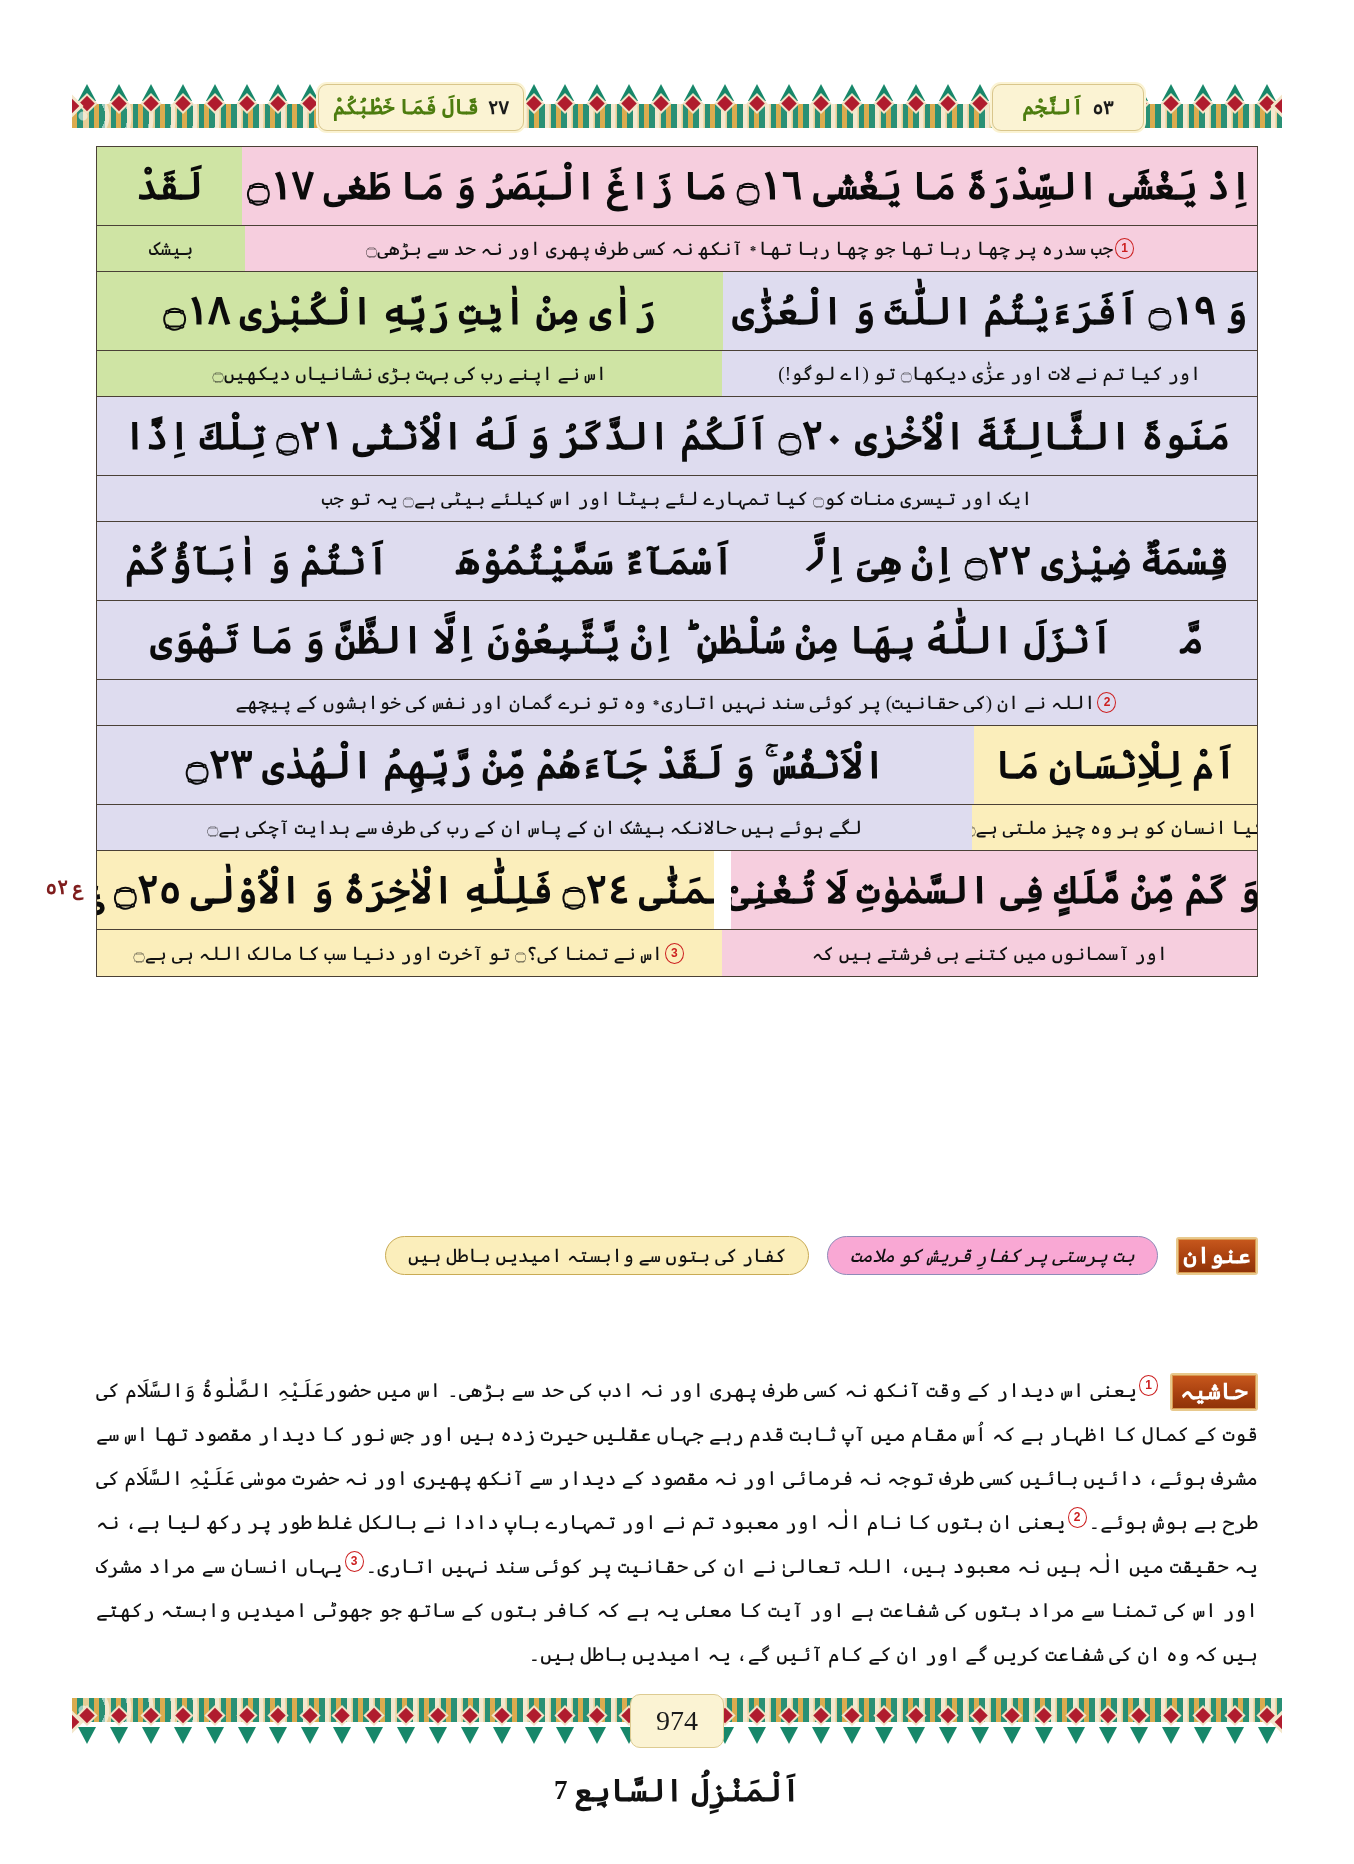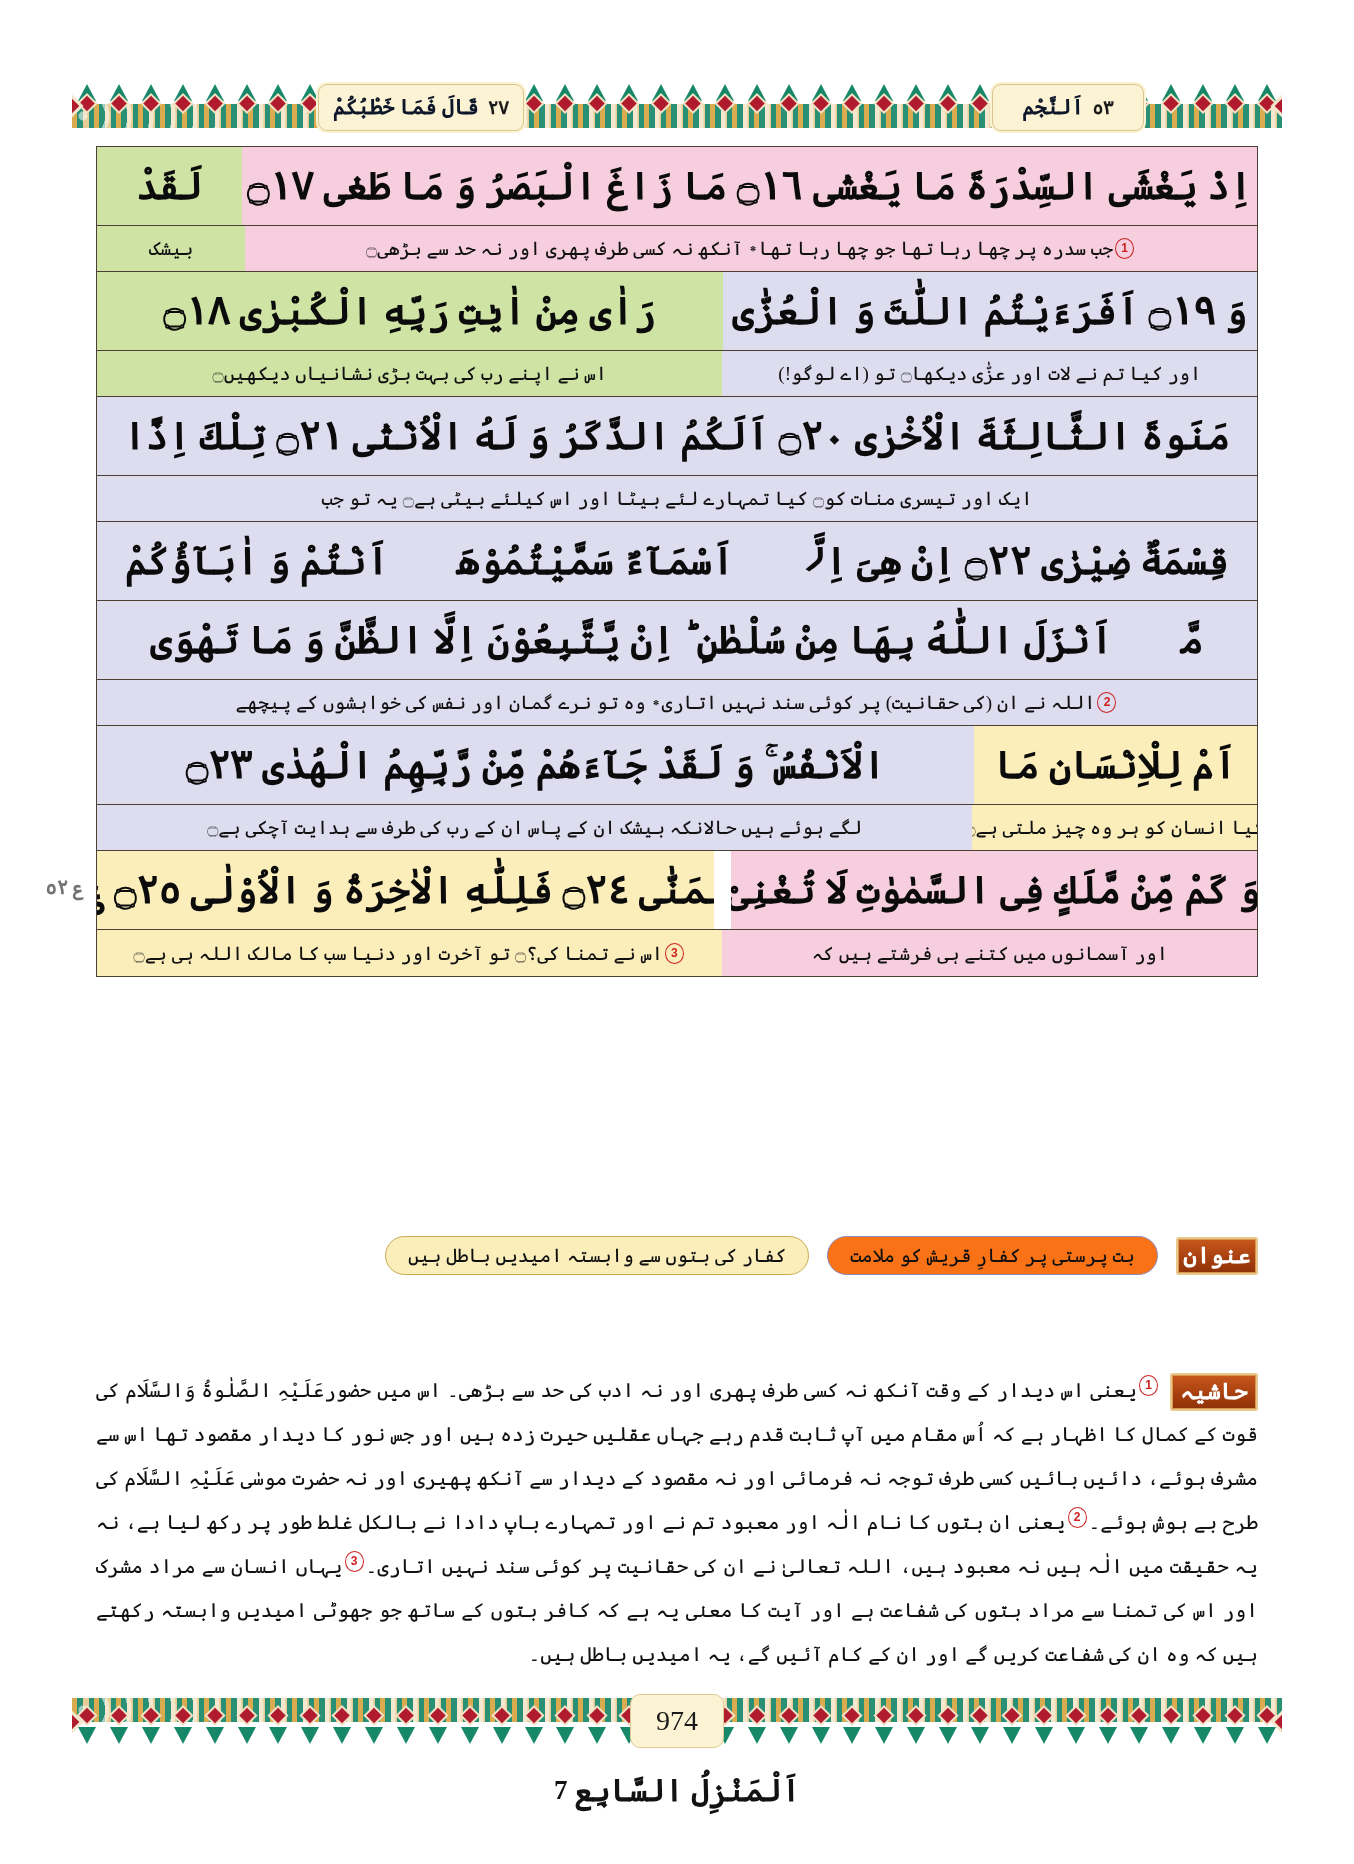--- a/index.html
+++ b/index.html
@@ -123,21 +123,21 @@
     padding: 0 14px;
     z-index: 6;
     box-shadow: 0 0 0 2px #fbf3d3;
   }
   .cartouche-sura { right: 210px; min-width: 122px; }
   .cartouche-juz  { left: 318px;  min-width: 148px; }
   .cart-text {
     font-family: "Liberation Serif", "DejaVu Serif", serif;
     font-size: 21px;
     font-weight: bold;
-    color: #0f172a;
+    color: #4d7c0f;
     direction: rtl;
     white-space: nowrap;
   }
   .cart-num {
     font-size: 18px;
     color: #1a1a1a;
     font-weight: bold;
   }
 
   
@@ -215,21 +215,21 @@
   
   .ruku {
     position: absolute;
     left: 58px;
     top: 878px;
     width: 26px;
     text-align: center;
     font-family: "Liberation Serif", "DejaVu Serif", serif;
     font-size: 19px;
     font-weight: bold;
-    color: #737373;
+    color: #7f1d1d;
     direction: rtl;
     line-height: 1.05;
   }
 
   
   .topics {
     position: absolute;
     left: 96px;
     top: 1236px;
     width: 1162px;
@@ -250,21 +250,21 @@
     font-family: "Liberation Serif", "DejaVu Serif", serif;
     font-size: 19px;
     color: #101010;
     direction: rtl;
     white-space: nowrap;
     display: inline-flex;
     align-items: center;
     justify-content: center;
   }
   .pill.green { background: #cfe4a4; border: 1.4px solid #7fa24b; }
-  .pill.lilac { background: #f97316; border: 1.4px solid #8e8bb8; }
+  .pill.lilac { background: #f9a8d4; border: 1.4px solid #8e8bb8; font-style: italic; }
   .pill.cream { background: #fbeebb; border: 1.4px solid #c9ab55; }
   .pill.pink  { background: #f6cede; border: 1.4px solid #d08aa6; }
 
   .badge-unwan, .badge-hashiya {
     display: inline-flex;
     align-items: center;
     justify-content: center;
     width: 78px; height: 34px;
     background: linear-gradient(180deg,#c8581d 0%, #a8400f 55%, #8e3208 100%);
     border: 2px solid #e8c98d;

